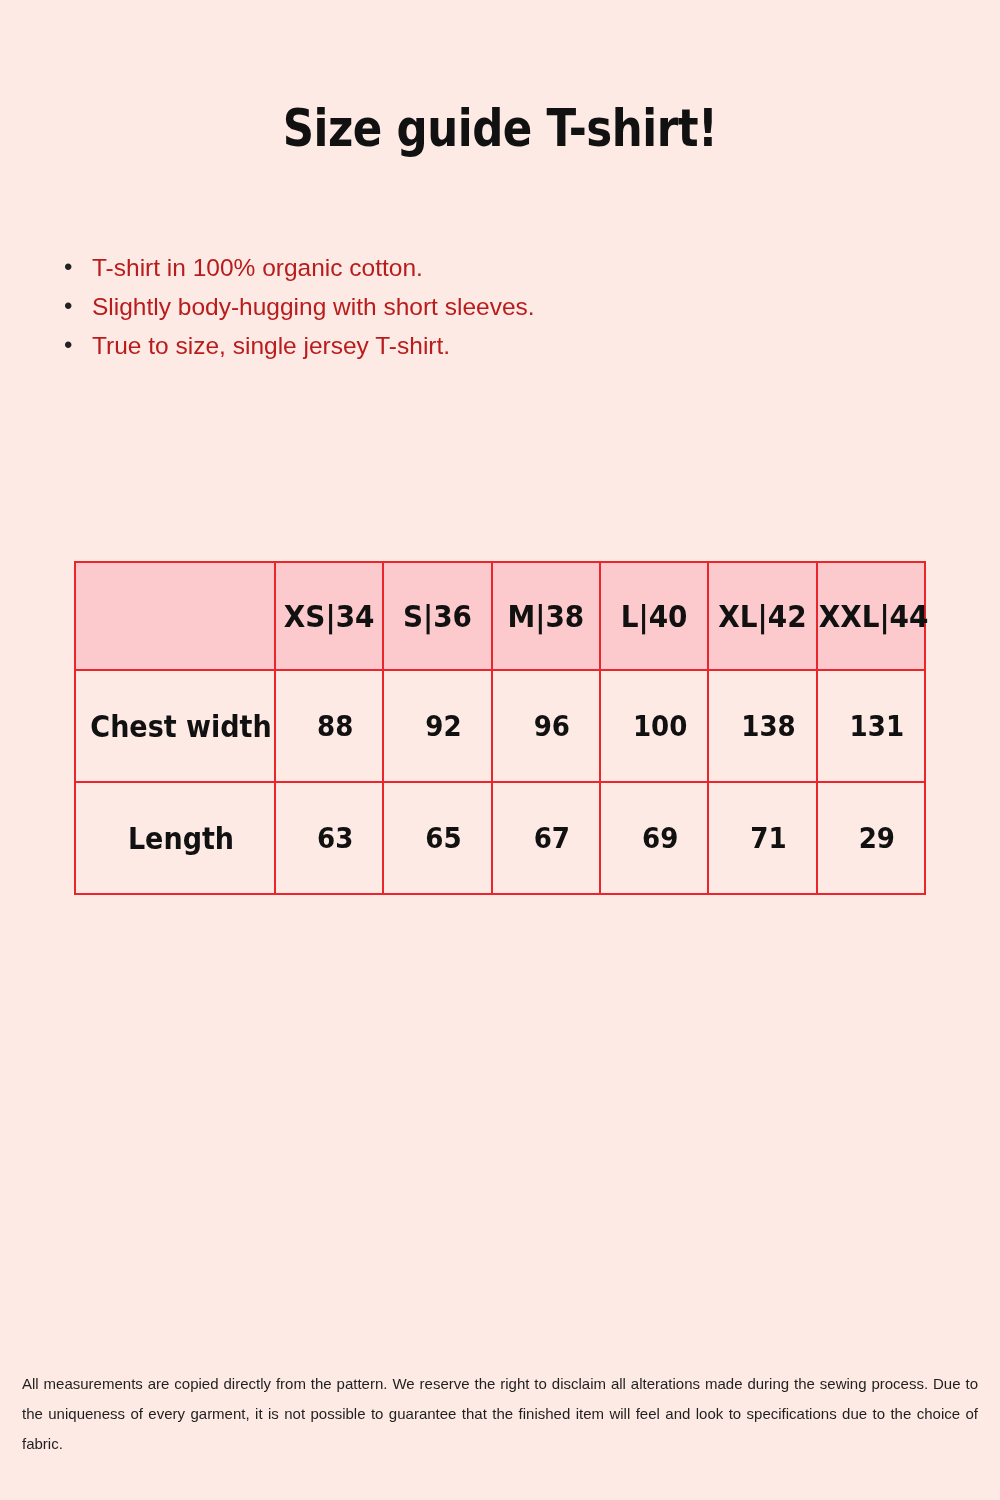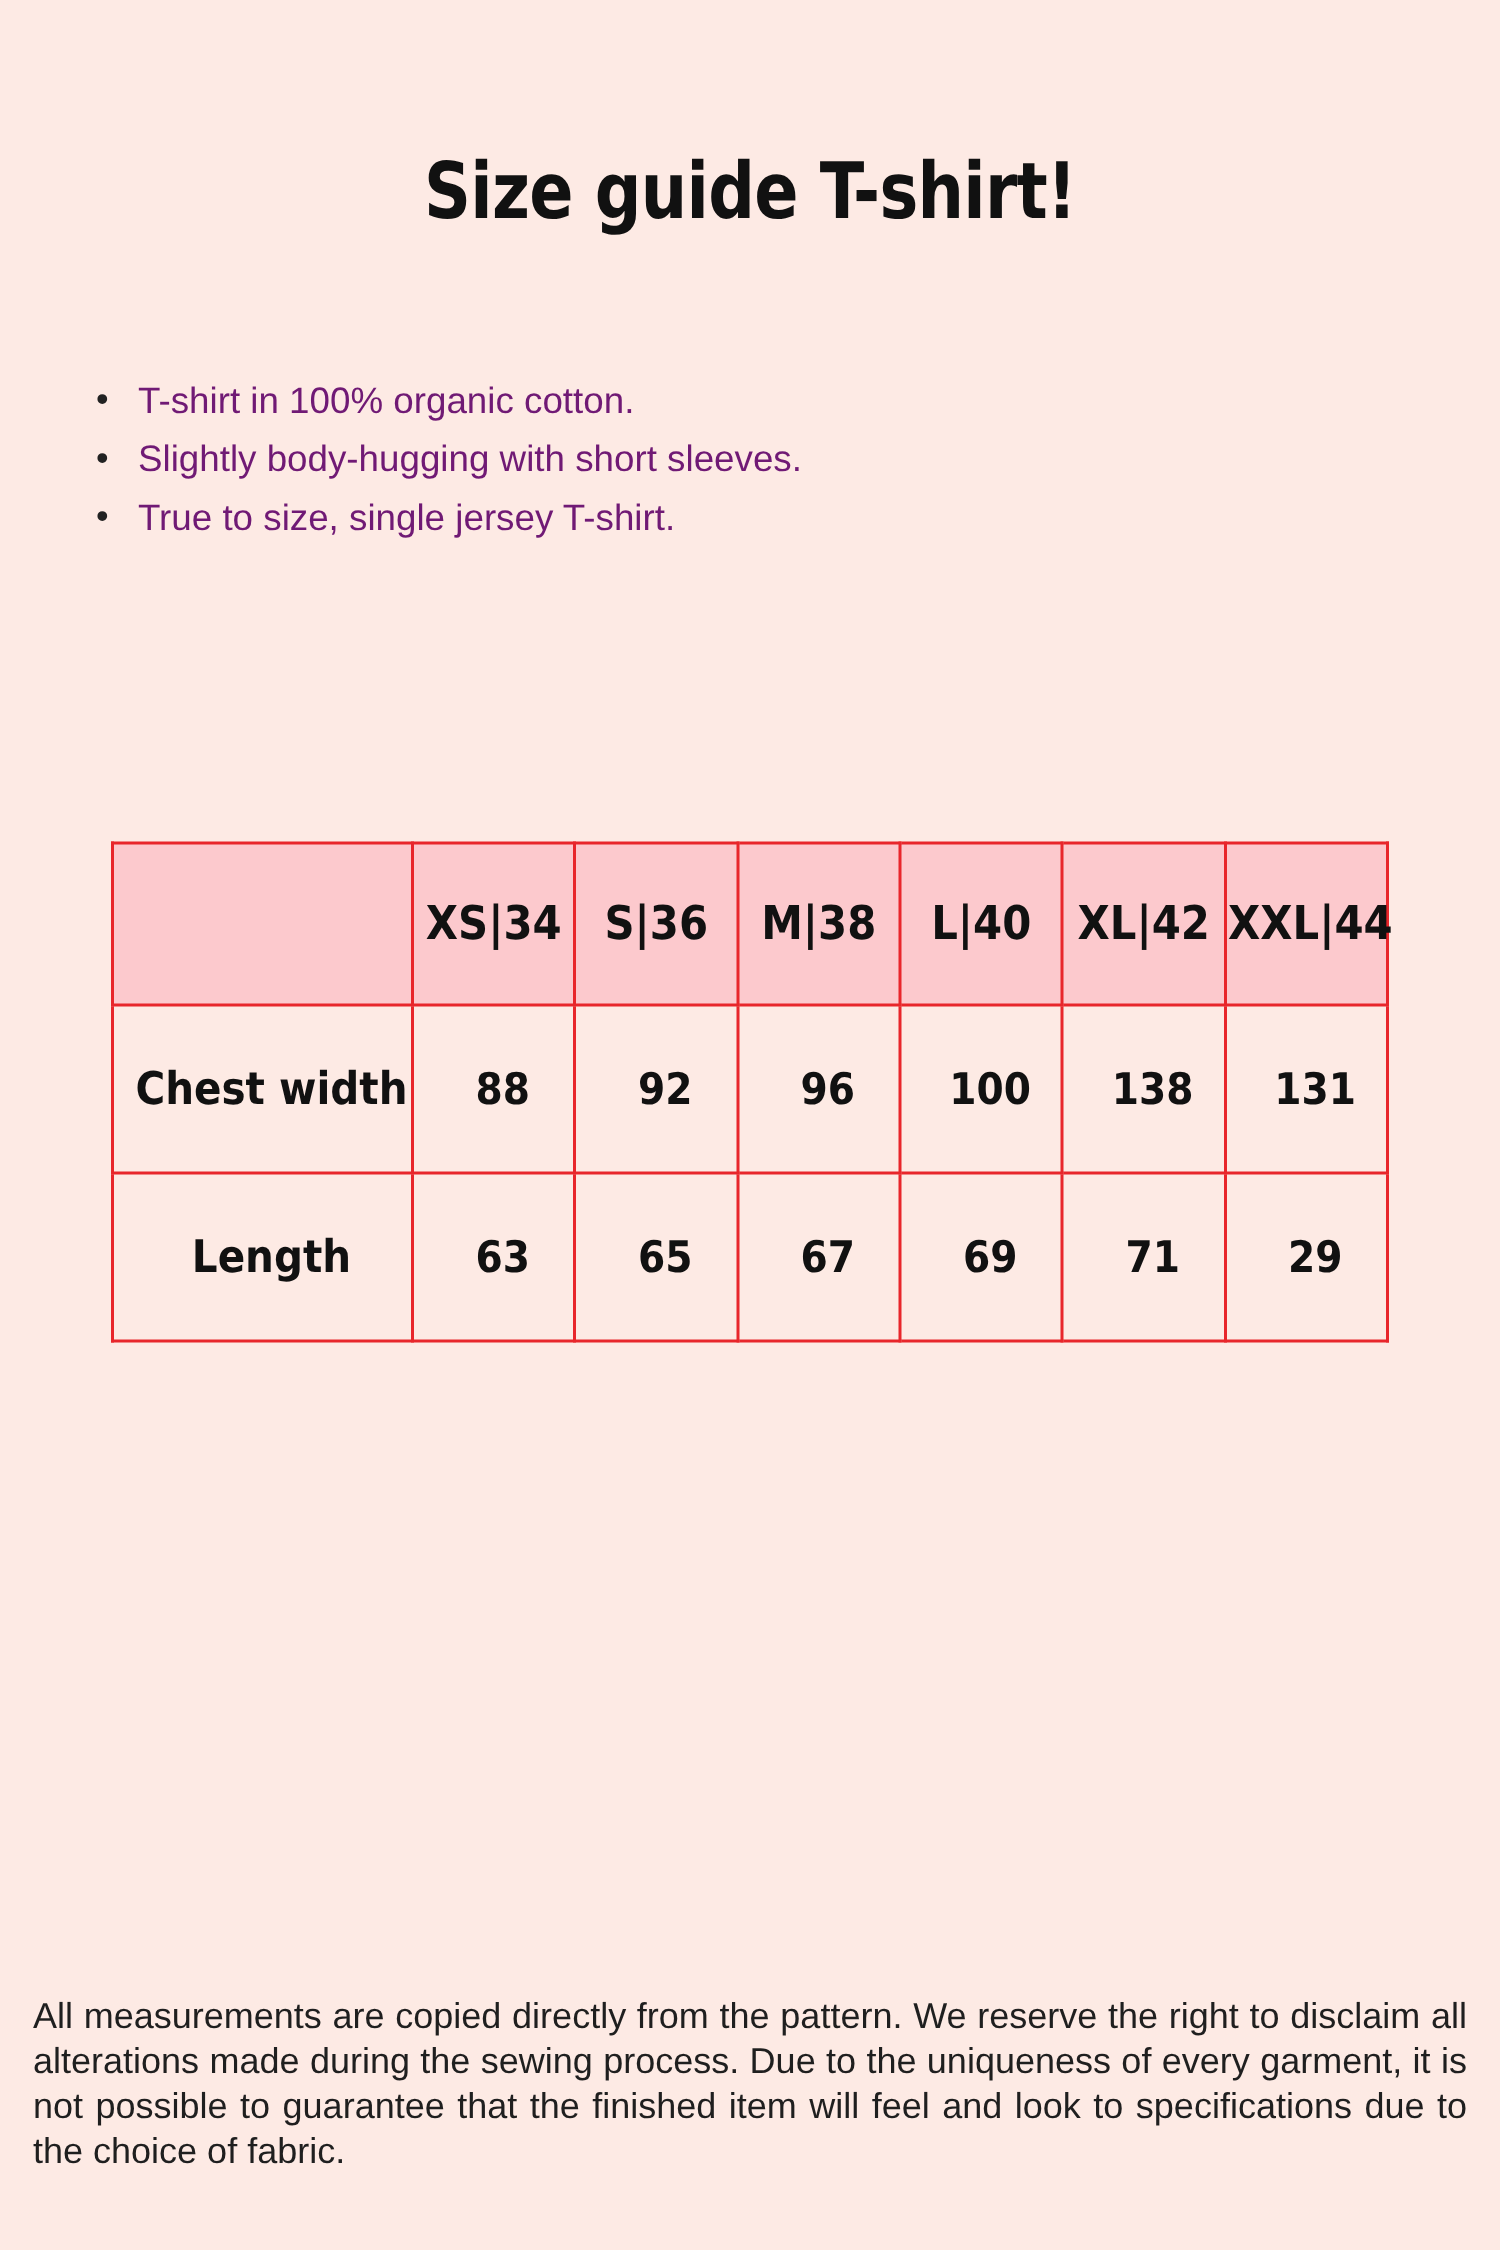--- a/index.html
+++ b/index.html
@@ -38,21 +38,21 @@
     margin: 0;
     padding: 0;
     list-style: none;
     margin-top: 90px;
     padding-left: 42px;
   }
   .bullets li {
     position: relative;
     font-size: 24.5px;
     line-height: 39px;
-    color: #701a75;
+    color: #b91c1c;
     padding-left: 28px;
   }
   .bullets li::before {
     content: "\2022";
     position: absolute;
     left: 0;
     top: -1px;
     font-size: 24px;
     color: #222;
   }
@@ -92,21 +92,21 @@
   }
   table.size-table tbody td.rowlabel {
     font-size: 30px;
   }
   col.first { width: 200px; }
   .disclaimer {
     position: absolute;
     left: 22px;
     right: 22px;
     bottom: 26px;
-    font-size: 24px;
+    font-size: 15px;
     line-height: 30px;
     text-align: justify;
     color: #1f1f1f;
   }
 </style>
 </head>
 <body>
 
 <div class="page">
 

